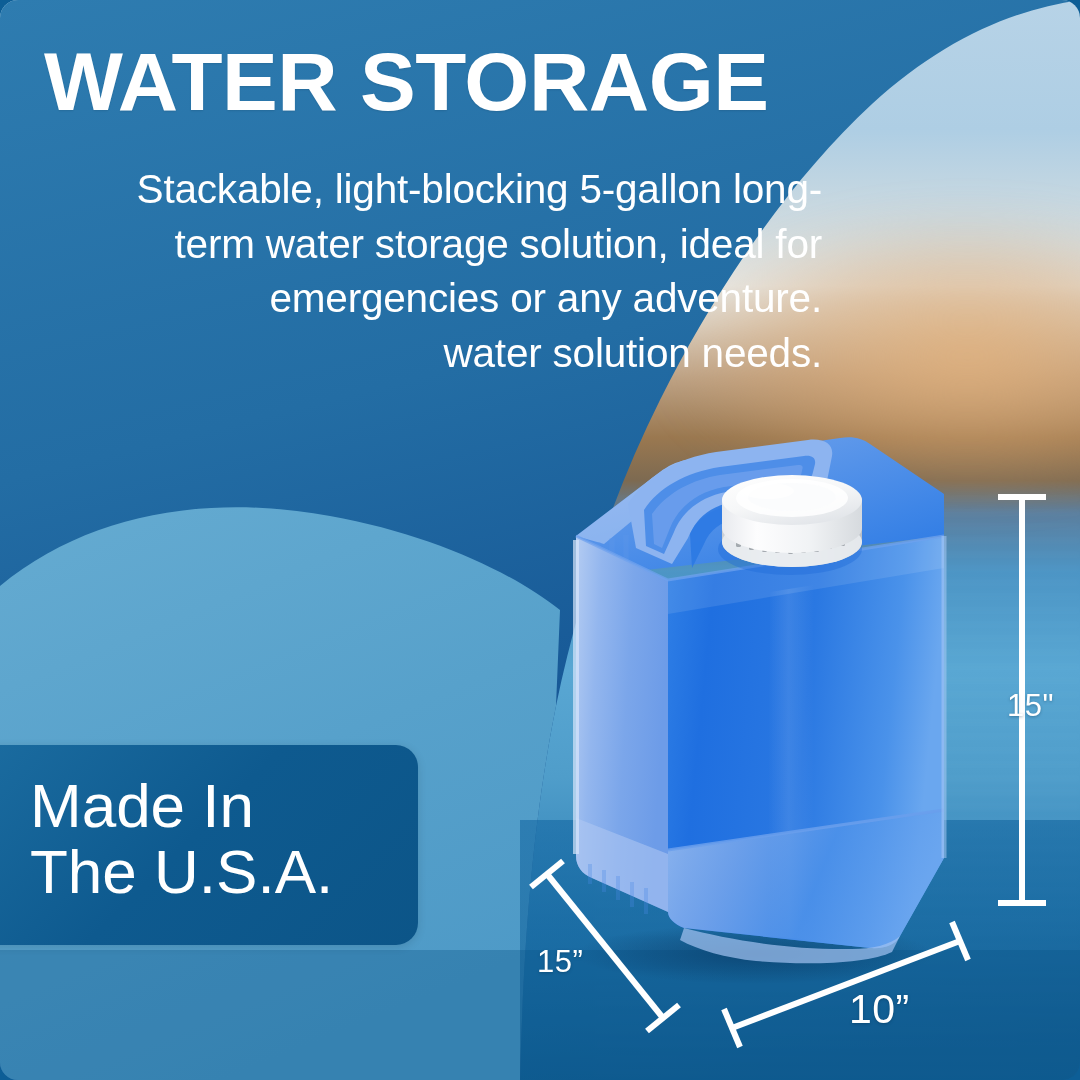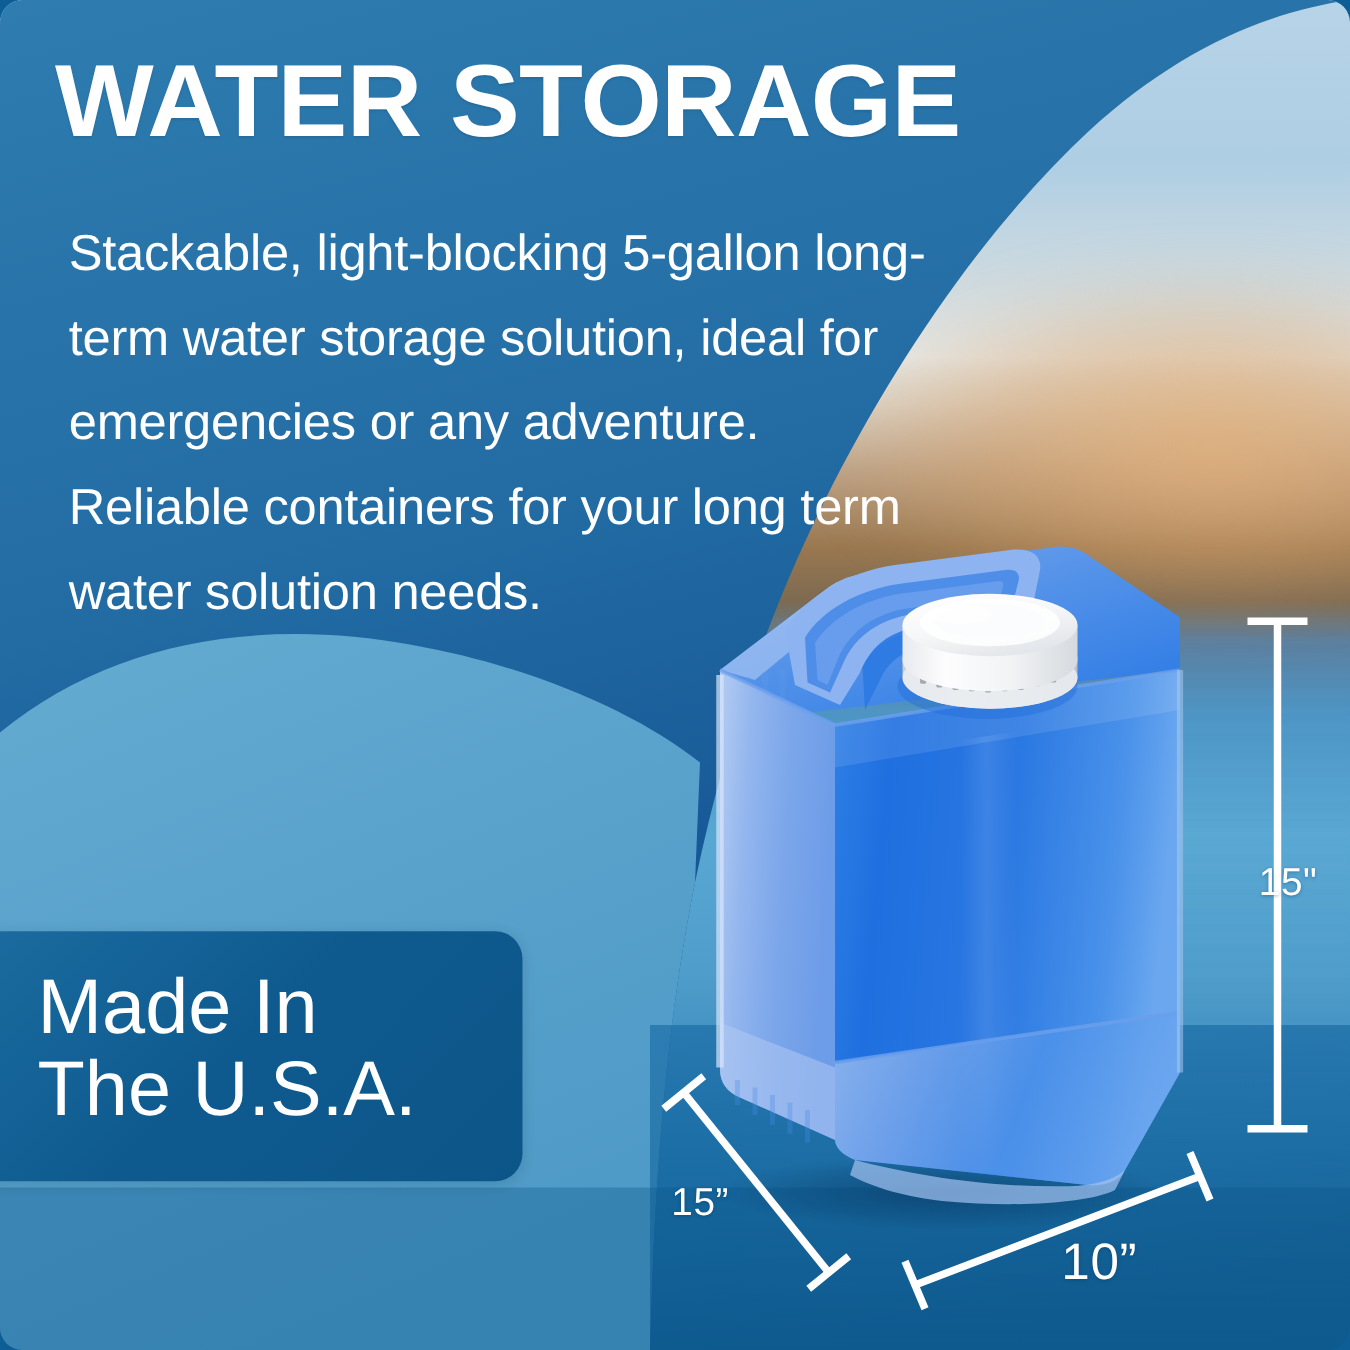--- a/index.html
+++ b/index.html
@@ -112,21 +112,21 @@
     position:absolute;
     left:42px; top:162px;
     width:780px;
     color:#ffffff;
     font-size:40.5px;
     line-height:1.35;
     font-weight:400;
     font-family:"Liberation Sans","DejaVu Sans", sans-serif;
     letter-spacing:-0.2px;
   }
-  .subcopy p { margin:13px; }
+  .subcopy p { margin:0;text-align:right; }
 
   
   .usa-badge {
     position:absolute;
     left:-22px; top:745px;
     width:440px; height:200px;
     background:linear-gradient(135deg,#1b6ca0 0%, #0e5a8f 48%, #0c5588 100%);
     border-radius:0 22px 22px 0;
     box-shadow:0 2px 10px rgba(0,0,0,0.12);
   }
@@ -218,21 +218,20 @@
       <rect x="0" y="950" width="1080" height="130" fill="#0c5789" opacity="0.35"></rect>
     </svg>
   </div>
 
   <h1 class="headline">WATER STORAGE</h1>
 
   <div class="subcopy">
     <p>Stackable, light-blocking 5-gallon long-</p>
     <p>term water storage solution, ideal for</p>
     <p>emergencies or any adventure.</p>
-    <p>Reliable containers for your long term</p>
     <p>water solution needs.</p>
   </div>
 
   <div class="usa-badge">
     <div class="usa-badge-text">Made In
 The U.S.A.</div>
   </div>
 
   <div class="jug">
     <svg width="430" height="600" viewBox="0 0 430 600" xmlns="http://www.w3.org/2000/svg">

